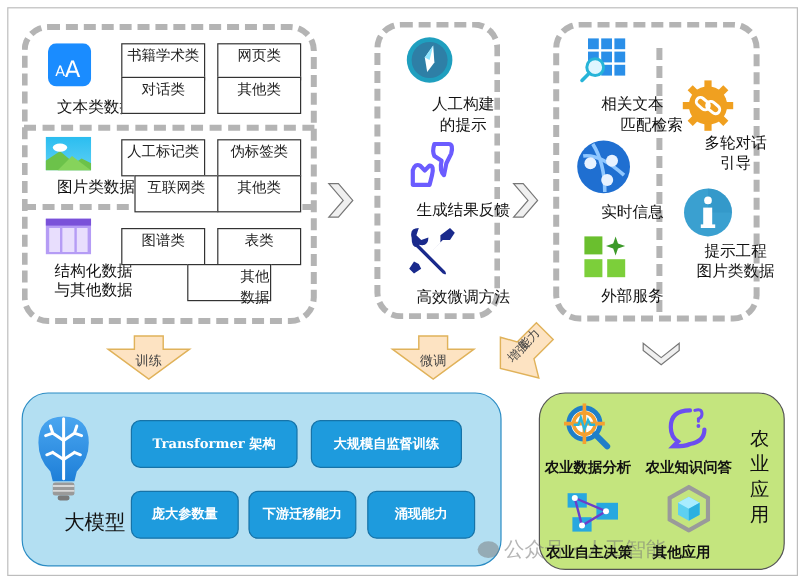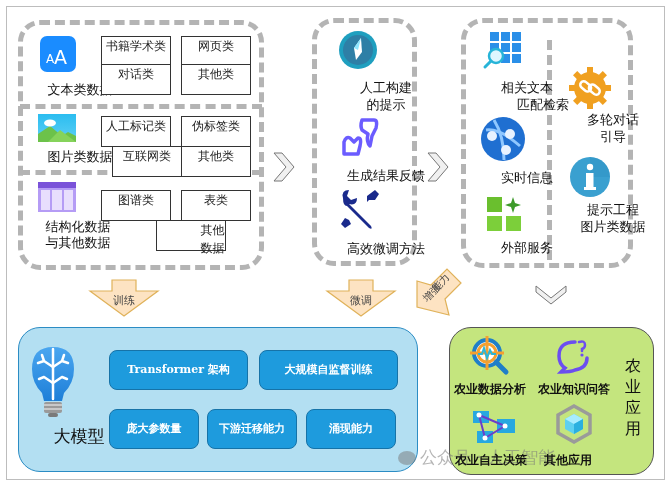--- a/index.html
+++ b/index.html
@@ -204,21 +204,21 @@
     <path d="M23 38 L14 32 M14 32 L9 34"></path>
     <path d="M23 38 L32 32 M32 32 L37 34"></path>
   </g>
   <rect x="14" y="57" width="18" height="11" rx="2" fill="#9a9a9a"></rect>
   <path d="M14 60 L32 60 M14 64 L32 64" stroke="#d8d8d8" stroke-width="1.5"></path>
   <rect x="18" y="68" width="10" height="4" rx="2" fill="#7a7a7a"></rect>
 </svg>
 <div class="lbl" style="left:25px;top:425px;width:64px;font-size:17px;line-height:22px;">大模型</div>
 
 <div class="btn" style="left:109px;top:350px;width:139px;">Transformer 架构</div>
-<div class="btn" style="left:259px;top:350px;width:139px;">大规模自监督训练</div>
+<div class="btn" style="left:259px;top:350px;width:126px;">大规模自监督训练</div>
 <div class="btn" style="left:109px;top:409px;width:90px;">庞大参数量</div>
 <div class="btn" style="left:207px;top:409px;width:90px;">下游迁移能力</div>
 <div class="btn" style="left:306px;top:409px;width:90px;">涌现能力</div>
 
 <div class="agri"></div>
 
 <svg class="ico" style="left:470px;top:336px;" width="40" height="40" viewBox="0 0 40 40">
   <circle cx="17" cy="17" r="13" fill="#fff" stroke="#1f7fc8" stroke-width="4"></circle>
   <path d="M26 26 L36 36" stroke="#1f7fc8" stroke-width="5" stroke-linecap="round"></path>
   <path d="M17 0 L17 34 M0 17 L34 17" stroke="#f5a030" stroke-width="3"></path>

